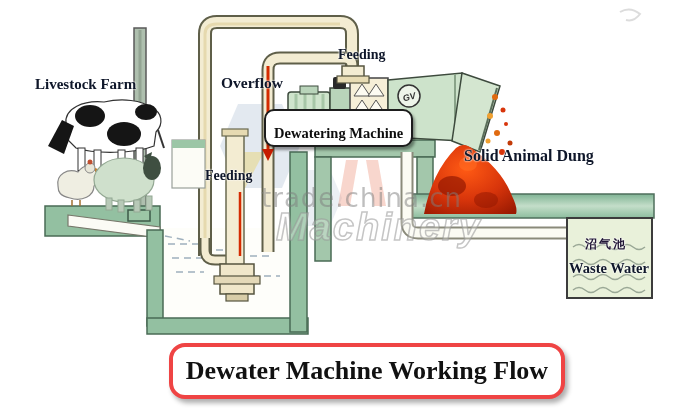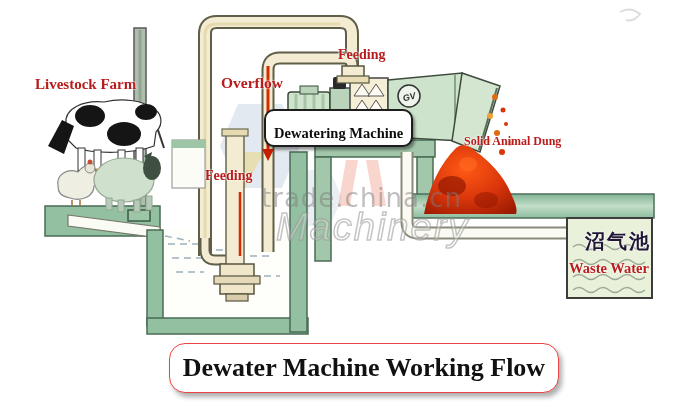--- a/index.html
+++ b/index.html
@@ -1,43 +1,43 @@
 <!DOCTYPE html>
 <html><head>
 <meta charset="utf-8">
 <style>
   html,body{margin:0;padding:0;}
   .stage{position:relative;width:700px;height:416px;background:#ffffff;overflow:hidden;
          font-family:"Liberation Serif",serif;}
   svg{position:absolute;left:0;top:0;z-index:1;}
   .lbl{position:absolute;z-index:4;font-family:"Liberation Serif",serif;font-weight:bold;
-       color:#b91c1c;text-shadow:0 0 2px #fff,0 0 2px #fff;white-space:nowrap;}
+       color:#0f172a;text-shadow:0 0 2px #fff,0 0 2px #fff;white-space:nowrap;}
   .lbl-livestock{left:35px;top:76px;font-size:15px;}
   .lbl-overflow{left:221px;top:74px;font-size:15.5px;}
   .lbl-feeding-top{left:338px;top:47px;font-size:14px;}
   .lbl-feeding-bottom{left:205px;top:168px;font-size:14px;}
-  .lbl-solid{left:464px;top:134px;font-size:12px;}
+  .lbl-solid{left:464px;top:147px;font-size:16px;}
   .lbl-adww{left:154px;top:286px;font-size:13.5px;}
-  .lbl-cn{left:585px;top:228px;font-size:20px;letter-spacing:2px;color:#201535;}
+  .lbl-cn{left:585px;top:236px;font-size:12px;letter-spacing:2px;color:#201535;}
   .lbl-waste{left:566px;top:248px;font-size:14.5px;width:86px;text-align:center;margin-top:12px;}
   .dm-box{position:absolute;left:264px;top:109px;z-index:4;background:#ffffff;
           border:2px solid #1d1d1d;border-radius:10px;padding:14px 8px 3px 8px;
           font-family:"Liberation Serif",serif;font-weight:bold;font-size:14.5px;color:#0d0d0d;
           box-shadow:2px 3px 3px rgba(0,0,0,0.4);white-space:nowrap;}
   .title-box{position:absolute;left:169px;top:343px;width:388px;height:48px;z-index:5;
-             background:#ffffff;border:1px solid #ef4444;border-radius:16px;
+             background:#ffffff;border:4px solid #ef4444;border-radius:16px;
              box-shadow:3px 4px 5px rgba(0,0,0,0.32);
              display:flex;align-items:center;justify-content:center;}
   .title-box span{font-family:"Liberation Serif",serif;font-weight:bold;font-size:26px;color:#111;
                   white-space:nowrap;}
   .wm-site{position:absolute;left:261px;top:183px;z-index:3;
            font-family:"DejaVu Sans",sans-serif;font-size:26px;
            color:rgba(125,125,125,0.5);letter-spacing:1px;white-space:nowrap;}
   .wm-brand{position:absolute;left:276px;top:206px;z-index:3;
-            font-family:"Liberation Sans",sans-serif;font-style:italic;font-weight:normal;
+            font-family:"Liberation Sans",sans-serif;font-style:italic;font-weight:bold;
             font-size:38px;letter-spacing:2px;color:rgba(255,255,255,0.25);
             -webkit-text-stroke:1.5px rgba(150,150,150,0.55);white-space:nowrap;}
 </style>
 </head>
 <body>
 
 <div class="stage">
 
 <svg width="700" height="416" viewBox="0 0 700 416">
   <defs>

